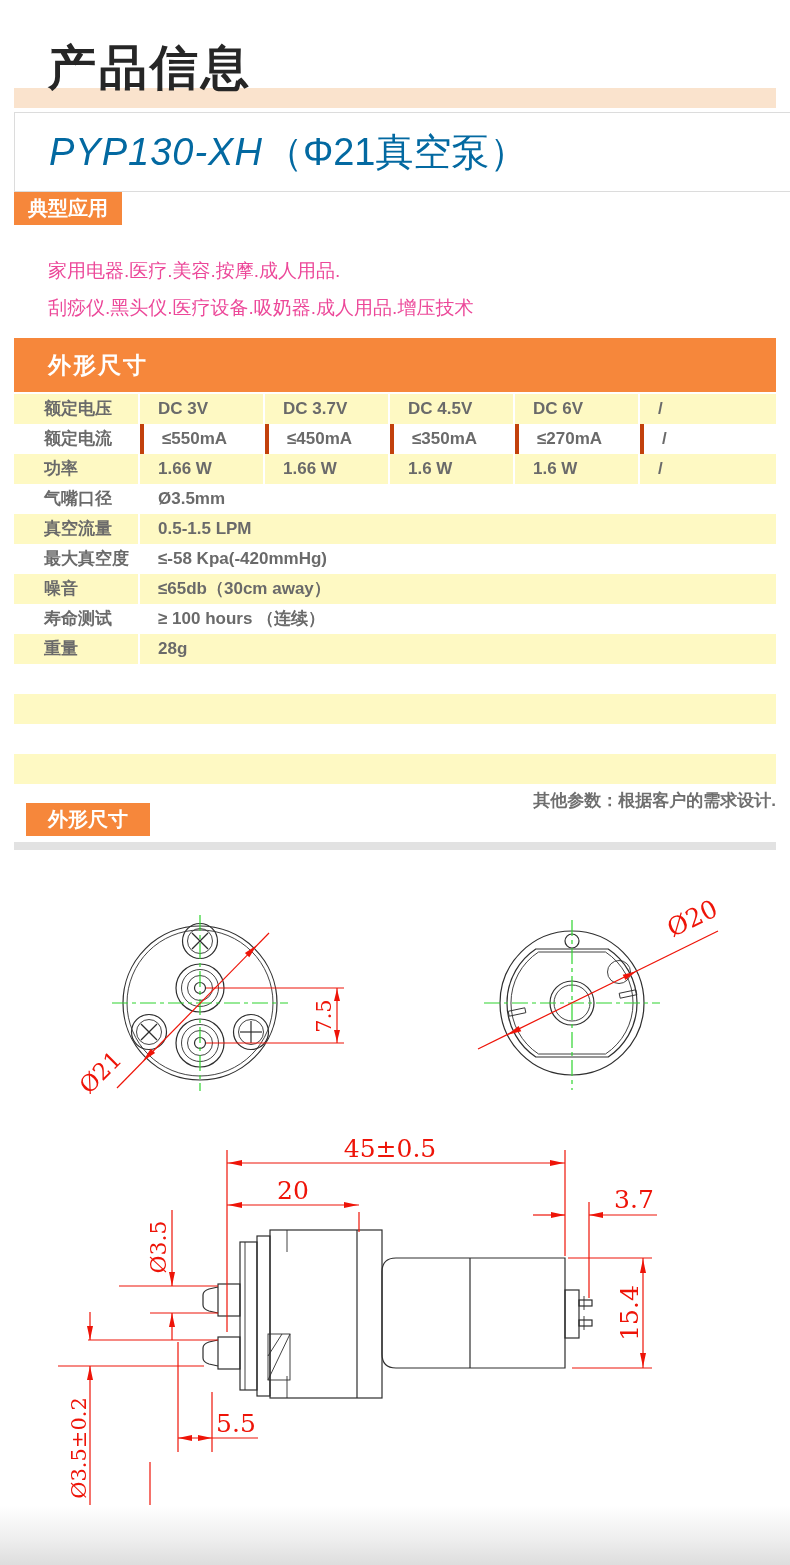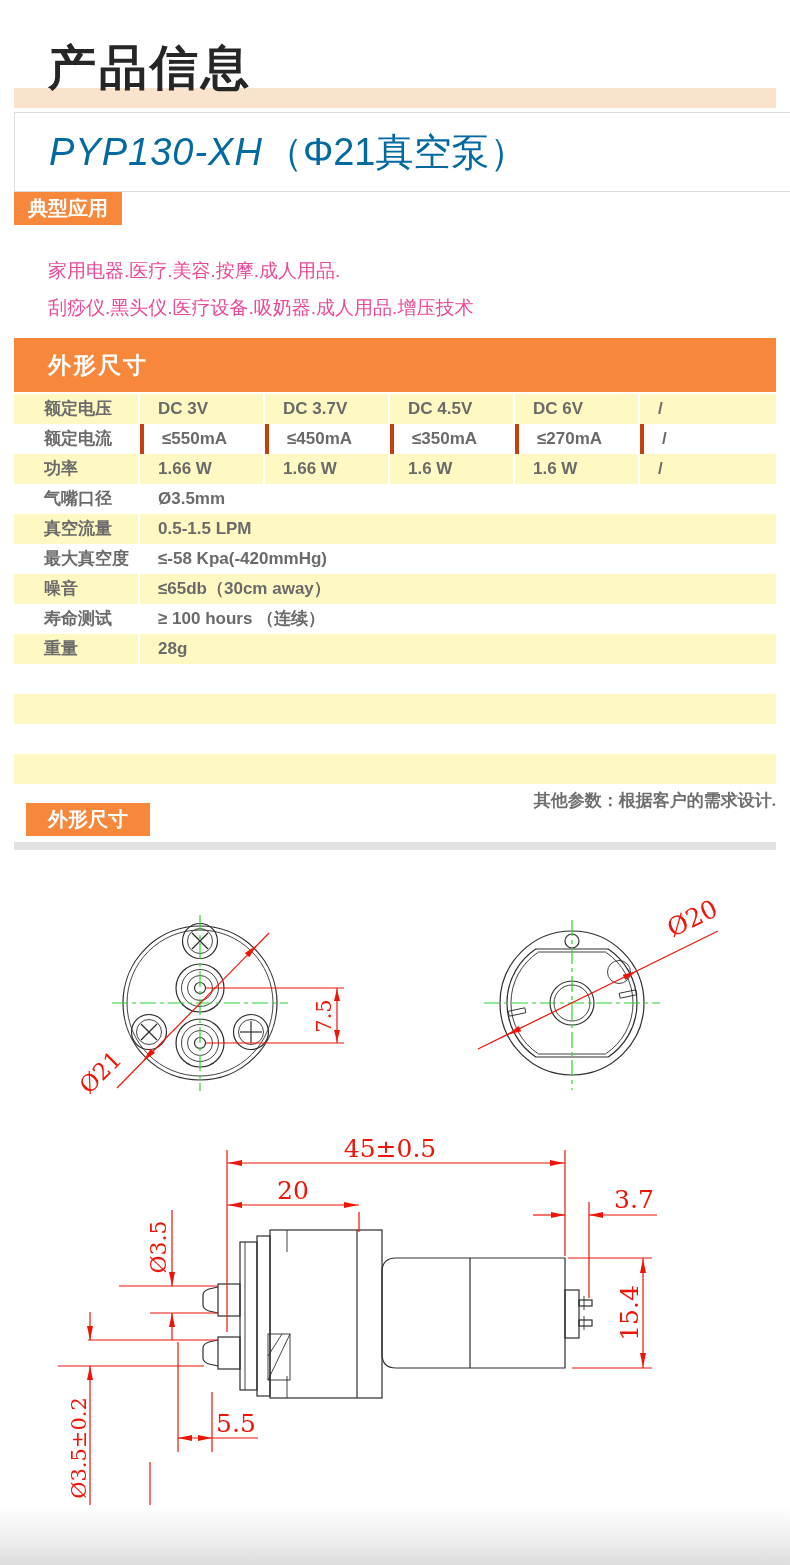--- a/index.html
+++ b/index.html
@@ -31,21 +31,21 @@
   .spec-row.gray .cell{background:#fef9c3;}
   .spec-row.white .cell{background:#ffffff;}
   .spec-row.white .cell.val{border-left:4px solid #c2410c;}
   .cell{box-sizing:border-box;}
   .cell.label{width:124px;padding-left:30px;}
   .cell.val{width:123px;padding-left:18px;}
   .cell.val.last{flex:1;}
   .cell.spanval{flex:1;padding-left:18px;}
   .spec-row.empty{height:30px;}
   
-  .other-note{right:14px;top:789px;font-size:17px;font-weight:600;color:#6e6e6e;text-align:left;font-family:Liberation Serif, serif;}
+  .other-note{right:14px;top:789px;font-size:17px;font-weight:600;color:#6e6e6e;text-align:left;}
   .gray-strip{left:14px;top:842px;width:762px;height:8px;background:#e2e2e2;}
   
   .drawing{left:0;top:855px;}
   .footer-fade{left:0;top:1505px;width:790px;height:60px;
     background:linear-gradient(180deg,#ffffff 0%,#efefef 55%,#dddddd 100%);}
   svg text.dim{fill:#ee1408;font-family:"DejaVu Serif",serif;}
   svg .blk{stroke:#2e2e2e;fill:none;stroke-width:1.2;}
   svg .blk2{stroke:#2e2e2e;fill:none;stroke-width:0.9;}
   svg .red{stroke:#ee1408;fill:none;stroke-width:1.2;}
   svg .redf{fill:#ee1408;stroke:none;}

